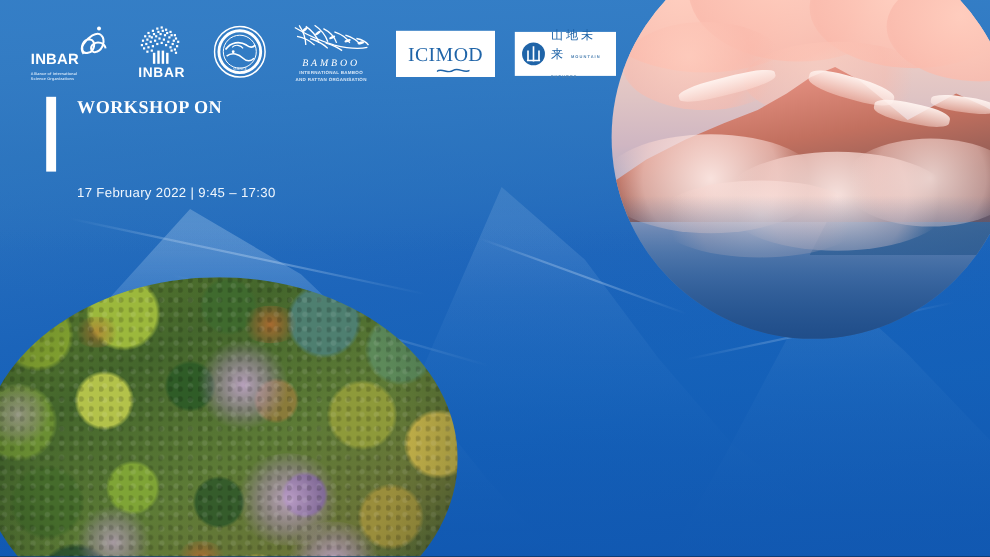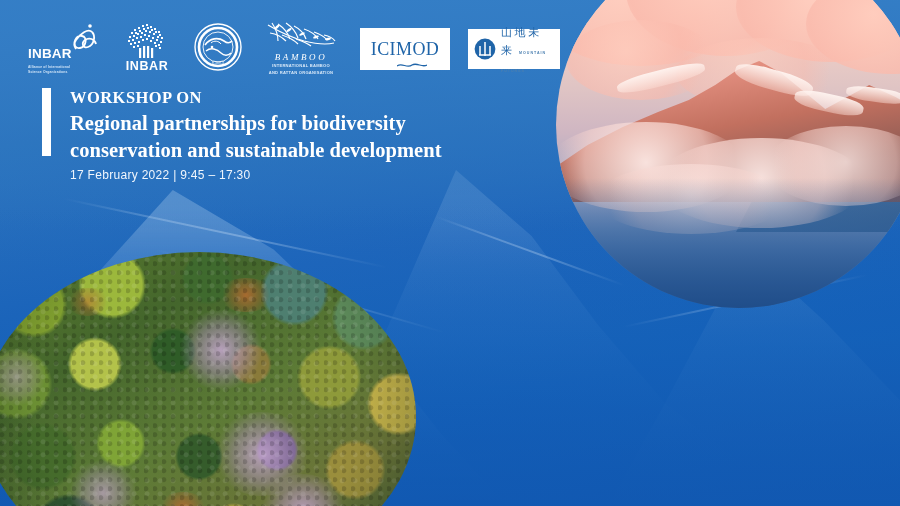--- a/index.html
+++ b/index.html
@@ -468,22 +468,18 @@
         <span class="mf-en">MOUNTAIN FUTURES</span>
       </span>
     </div>
 
   </div>
 
   <div id="title-block">
     <div id="title-bar"></div>
     <div id="title-text">
       <div id="kicker">WORKSHOP ON</div>
-      <div id="headline">
-        <div>Regional partnerships for biodiversity</div>
-        <div>conservation and sustainable development</div>
-      </div>
     </div>
   </div>
 
   <div id="event-meta">17 February 2022 | 9:45 – 17:30</div>
 
 </div>
 
 </body></html>

